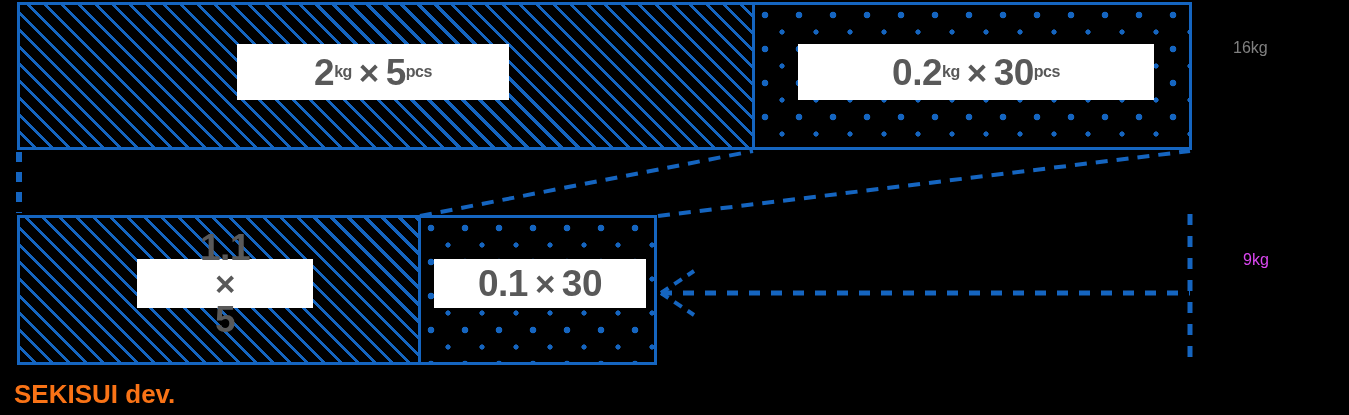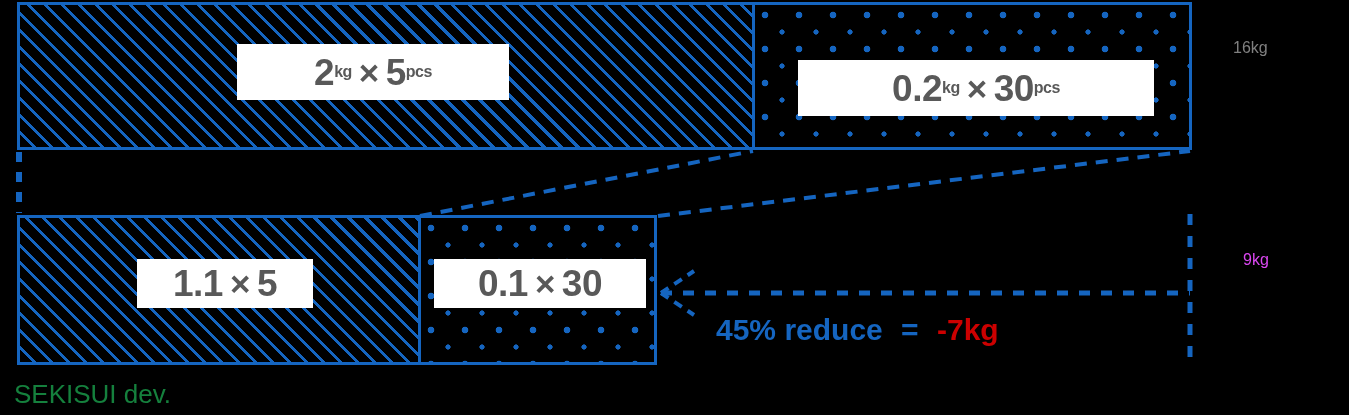--- a/index.html
+++ b/index.html
@@ -75,23 +75,23 @@
     font-weight: bold;
     white-space: nowrap;
     font-size: 30px;
     line-height: 1;
   }
   .annot .eq  { padding: 0 10px; }
 
   
   .footer {
     position: absolute;
-    font-weight: normal;
+    font-weight: bold;
     font-size: 26px;
-    color: #15803d;
+    color: #f97316;
     white-space: nowrap;
   }
 
   
   .svg-layer {
     position: absolute;
     left: 0; top: 0;
     width: 1349px;
     height: 415px;
     pointer-events: none;
@@ -107,57 +107,52 @@
   <div class="bar-seg fill-dots" style="left:752px; top:2px; width:440px; height:148px;"></div>
 
   <div class="chip" style="left:237px; top:44px; width:272px; height:56px;">
     <span class="big">2</span>
     <span class="small">kg</span>
     <span class="times">×</span>
     <span class="big">5</span>
     <span class="small">pcs</span>
   </div>
 
-  <div class="chip" style="left:798px; top:44px; width:356px; height:56px;margin-top:16px;">
+  <div class="chip" style="left:798px; top:44px; width:356px; height:56px;">
     <span class="big">0.2</span>
     <span class="small">kg</span>
     <span class="times">×</span>
     <span class="big">30</span>
     <span class="small">pcs</span>
   </div>
 
   <div class="total" style="left:1233px; top:40px; color:#808080;">
     <span>16kg</span>
   </div>
 
   <div class="bar-seg fill-hatch" style="left:17px; top:215px; width:404px; height:150px;"></div>
 
   <div class="bar-seg fill-dots" style="left:418px; top:215px; width:239px; height:150px;"></div>
 
-  <div class="chip" style="left:137px; top:259px; width:176px; height:49px;">
+  <div class="chip" style="left:137px; top:259px; width:176px; height:49px;flex-direction:column;">
     <span class="big">1.1</span>
     <span class="times">×</span>
     <span class="big">5</span>
   </div>
 
   <div class="chip" style="left:434px; top:259px; width:212px; height:49px;">
     <span class="big">0.1</span>
     <span class="times">×</span>
     <span class="big">30</span>
   </div>
 
   <div class="total" style="left:1243px; top:252px; color:#d946ef;">
     <span>9kg</span>
   </div>
 
-  <div class="annot" style="left:716px; top:315px;">
-    <span style="color:#1565C0;">45% reduce</span>
-    <span class="eq" style="color:#1565C0;">=</span>
-    <span style="color:#CC0000;">-7kg</span>
-  </div>
 
   <div class="footer" style="left:14px; top:379px;">
     <span>SEKISUI dev.</span>
   </div>
 
   <svg class="svg-layer" viewBox="0 0 1349 415" xmlns="http://www.w3.org/2000/svg">
 
     <line x1="19" y1="152" x2="19" y2="213" stroke="#1565C0" stroke-width="6" stroke-dasharray="10 10"></line>
 
     <line x1="420" y1="216" x2="753" y2="151" stroke="#1565C0" stroke-width="4" stroke-dasharray="12 9"></line>

